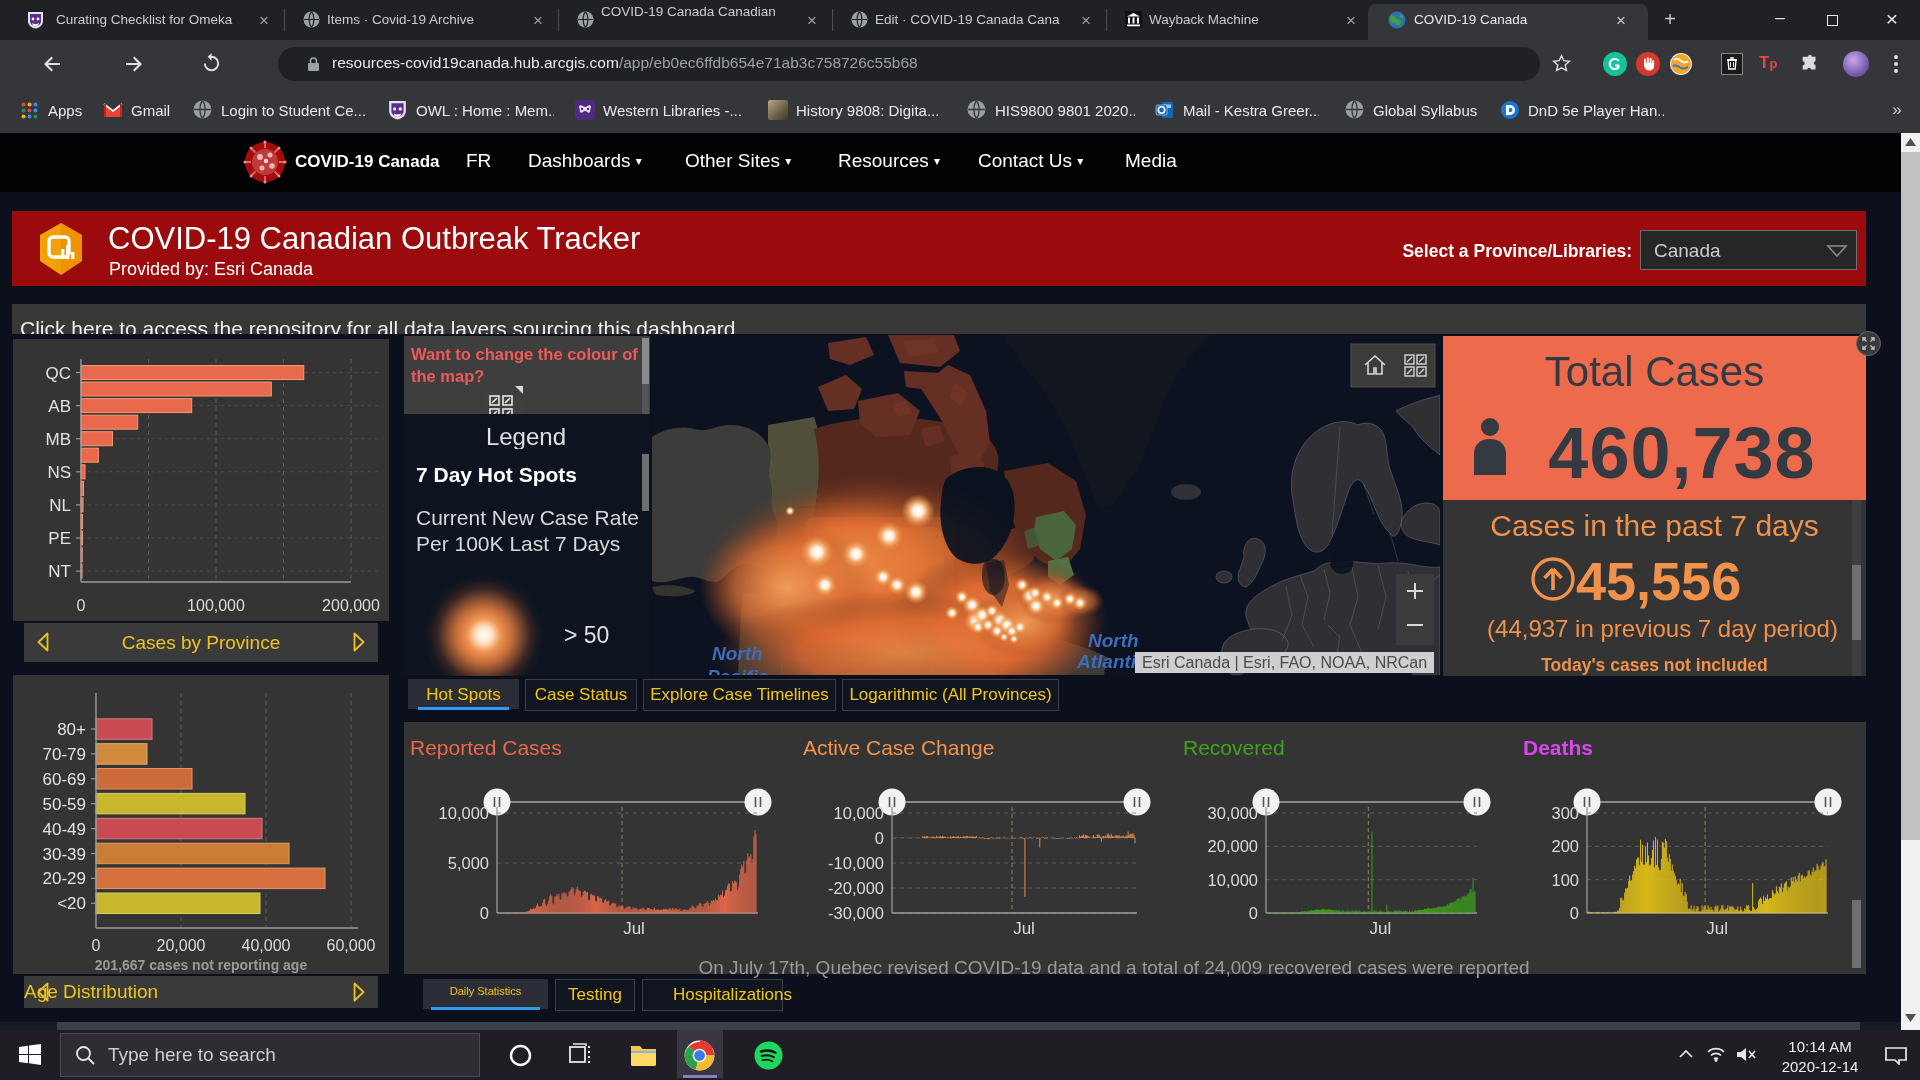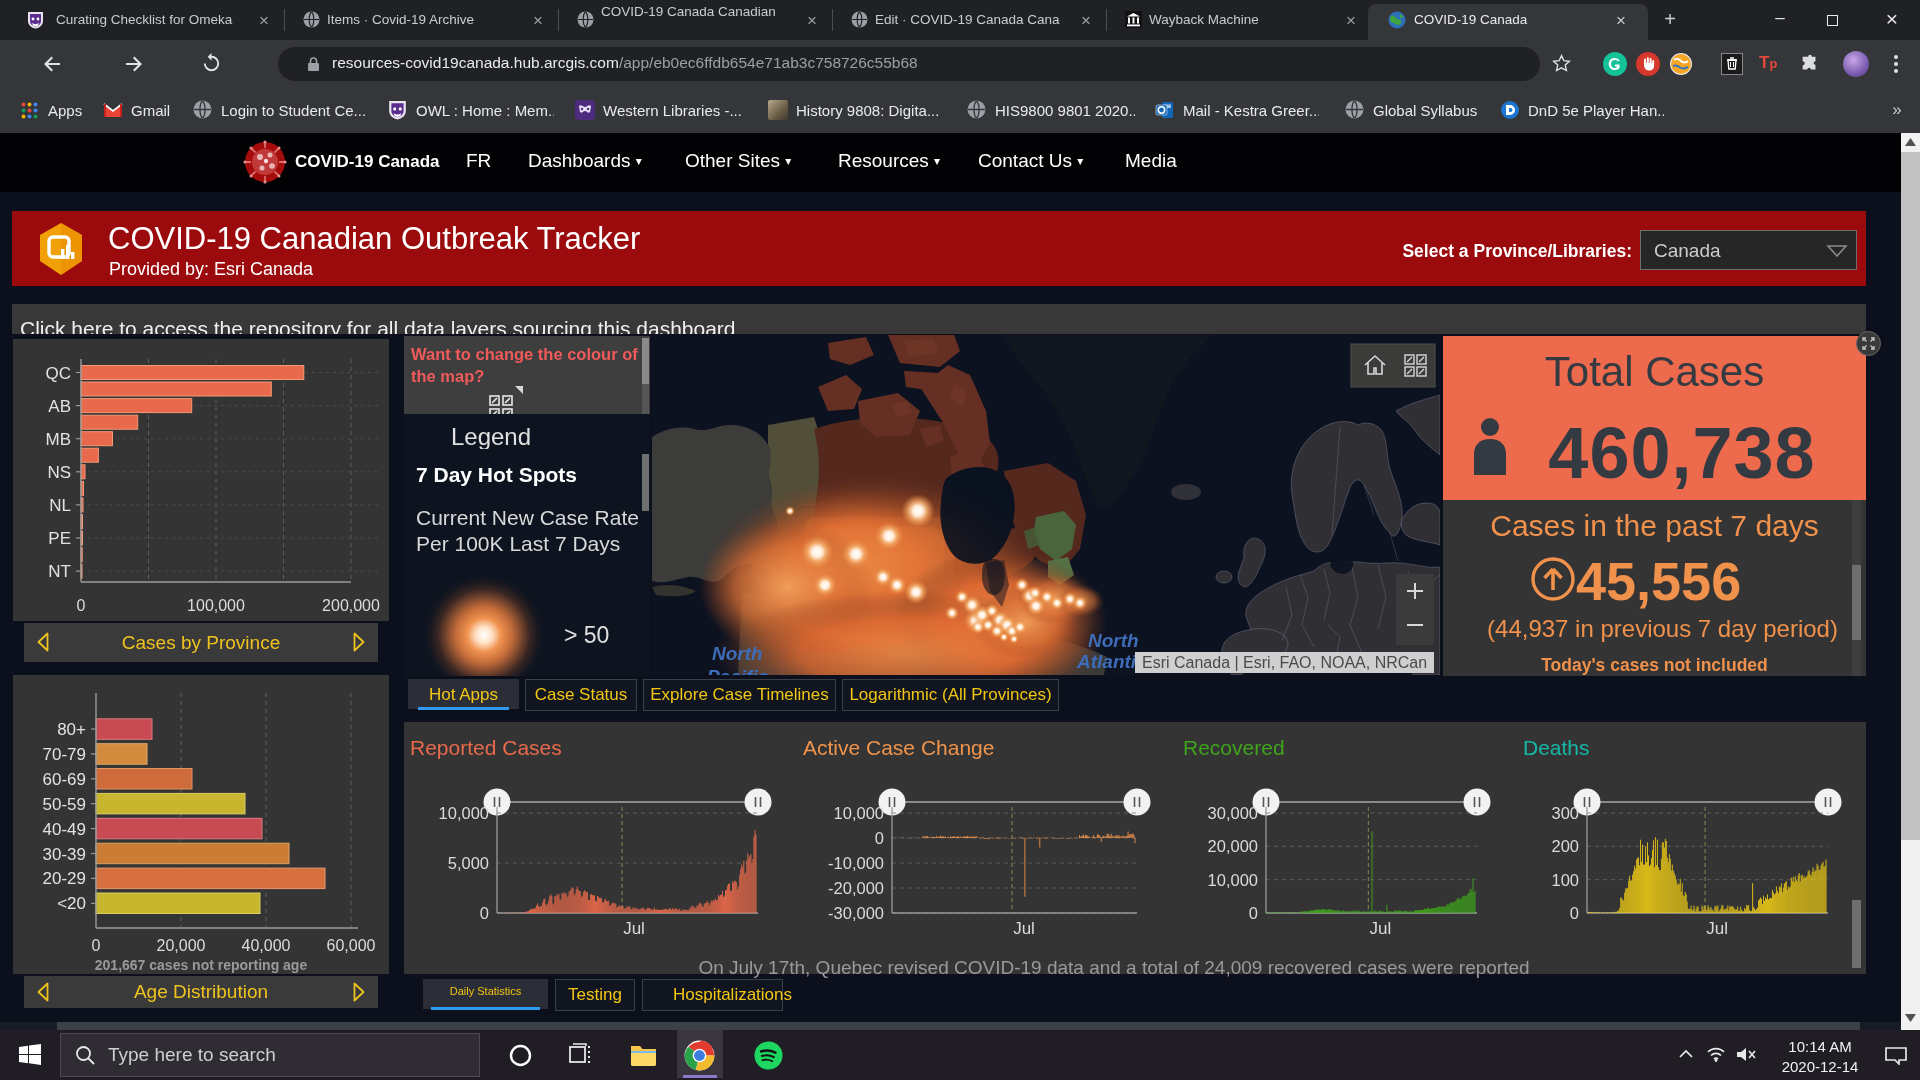--- a/index.html
+++ b/index.html
@@ -315,41 +315,41 @@
       <line x1="78" y1="228.3" x2="83" y2="228.3" stroke="#9A9A9A" stroke-width="1.2"></line>
       <line x1="83" y1="18" x2="83" y2="253" stroke="#9A9A9A" stroke-width="1.4"></line>
       <line x1="83" y1="253" x2="345" y2="253" stroke="#9A9A9A" stroke-width="1.4"></line>
       <text x="83" y="276" font-size="16" fill="#DCDCDC" text-anchor="middle">0</text>
       <text x="168" y="276" font-size="16" fill="#DCDCDC" text-anchor="middle">20,000</text>
       <text x="253" y="276" font-size="16" fill="#DCDCDC" text-anchor="middle">40,000</text>
       <text x="338" y="276" font-size="16" fill="#DCDCDC" text-anchor="middle">60,000</text>
       <text x="188" y="295" font-size="14" fill="#9A9A9A" text-anchor="middle" font-weight="bold">201,667 cases not reporting age</text>
     </svg>
 <div style="position:absolute;left:24px;top:976px;width:354px;height:32px;background:#3A3A3A;"></div>
-<div style="position:absolute;left:24px;top:981px;width:354px;height:22px;font-size:19px;color:#EFC31F;font-weight:400;text-align:center;white-space:nowrap;overflow:hidden;">Age Distribution</div>
+<div style="position:absolute;left:24px;top:981px;width:354px;height:22px;font-size:19px;color:#EFC31F;font-weight:400;white-space:nowrap;overflow:hidden;">Age Distribution</div>
 <svg class="abs" style="left:36px;top:981px" width="14" height="22" viewBox="0 0 14 22">
       <path d="M11.5 2.5v17L2.5 11z" fill="none" stroke="#EFC31F" stroke-width="1.8" stroke-linejoin="round"></path>
     </svg>
 <svg class="abs" style="left:352px;top:981px" width="14" height="22" viewBox="0 0 14 22">
       <path d="M2.5 2.5v17l9-8.5z" fill="none" stroke="#EFC31F" stroke-width="1.8" stroke-linejoin="round"></path>
     </svg>
 <div style="position:absolute;left:404px;top:336px;width:246px;height:78px;background:#3E3E3E;"></div>
 <div style="position:absolute;left:411px;top:344px;width:252px;height:44px;font-size:16.5px;color:#F05A5A;font-weight:700;text-align:left;white-space:nowrap;overflow:hidden;white-space:normal;line-height:21.5px;">Want to change the colour of<br>the map?</div>
 <div style="position:absolute;left:482px;top:386px;width:41px;height:32px;background:#3F3F3F;overflow:hidden;"><svg width="41" height="32" viewBox="0 0 41 32">
         <path d="M33 0h8v8z" fill="#D8D8D8"></path>
         <g stroke="#E8E8E8" stroke-width="1.6" fill="none">
           <rect x="8" y="10" width="9" height="9"></rect>
           <rect x="21" y="10" width="9" height="9"></rect>
           <rect x="8" y="23" width="9" height="9"></rect>
           <rect x="21" y="23" width="9" height="9"></rect>
           <path d="M10 17l5-5M23 17l5-5M10 30l5-5M23 30l5-5"></path>
         </g>
       </svg></div>
 <div style="position:absolute;left:404px;top:414px;width:246px;height:262px;background:#0D1420;"></div>
-<div style="position:absolute;left:416px;top:423px;width:150px;height:26px;font-size:24px;color:#E0E0E0;font-weight:400;text-align:center;white-space:nowrap;overflow:hidden;">Legend</div>
+<div style="position:absolute;left:416px;top:423px;width:150px;height:26px;font-size:24px;color:#E0E0E0;font-weight:400;text-align:right;white-space:nowrap;overflow:hidden;">Legend</div>
 <div style="position:absolute;left:416px;top:463px;width:220px;height:24px;font-size:21px;color:#FFFFFF;font-weight:700;text-align:left;white-space:nowrap;overflow:hidden;">7 Day Hot Spots</div>
 <div style="position:absolute;left:416px;top:506px;width:226px;height:24px;font-size:21px;color:#D8D8D8;font-weight:400;text-align:left;white-space:nowrap;overflow:hidden;">Current New Case Rate</div>
 <div style="position:absolute;left:416px;top:532px;width:226px;height:24px;font-size:21px;color:#D8D8D8;font-weight:400;text-align:left;white-space:nowrap;overflow:hidden;">Per 100K Last 7 Days</div>
 <div style="position:absolute;left:404px;top:565px;width:170px;height:111px;background:radial-gradient(circle at 80px 70px,#FFFFFF 0px,#FFE4C8 8px,#F09250 17px,rgba(228,124,62,.85) 28px,rgba(160,80,42,.3) 46px,rgba(120,60,30,.1) 54px,transparent 60px);"></div>
 <div style="position:absolute;left:564px;top:622px;width:60px;height:26px;font-size:23px;color:#E0E0E0;font-weight:400;text-align:left;white-space:nowrap;overflow:hidden;">&gt; 50</div>
 <div style="position:absolute;left:642px;top:338px;width:7px;height:46px;background:#8A8A8A;"></div>
 <div style="position:absolute;left:642px;top:384px;width:7px;height:30px;background:#555;"></div>
 <div style="position:absolute;left:642px;top:454px;width:7px;height:57px;background:#6F6F6F;"></div>
 <svg class="abs" style="left:652px;top:335px" width="788" height="340" viewBox="0 0 788 340">
       <defs>
@@ -490,21 +490,21 @@
         <rect x="753" y="32" width="9" height="9"></rect>
         <rect x="765" y="32" width="9" height="9"></rect>
         <path d="M755 27l5-5M767 27l5-5M755 39l5-5M767 39l5-5"></path>
       </g>
       <rect x="744" y="239" width="38" height="71" fill="#3B3B3B"></rect>
       <path d="M755 256h16M763 248v16" stroke="#D8D8D8" stroke-width="2"></path>
       <path d="M755 290h16" stroke="#D8D8D8" stroke-width="2"></path>
     </svg>
 <div style="position:absolute;left:408px;top:679px;width:111px;height:30px;background:#2B2E36;"></div>
     <div style="position:absolute;left:418px;top:707px;width:91px;height:3px;background:#2E9BF0;"></div>
-    <div style="position:absolute;left:408px;top:685px;width:111px;height:20px;font-size:17px;color:#F3C614;font-weight:400;text-align:center;white-space:nowrap;overflow:hidden;">Hot Apps</div>
+    <div style="position:absolute;left:408px;top:685px;width:111px;height:20px;font-size:17px;color:#F3C614;font-weight:400;text-align:center;white-space:nowrap;overflow:hidden;">Hot Spots</div>
 <div style="position:absolute;left:525px;top:679px;width:112px;height:32px;background:#10151F;border:1px solid #3A3F4A;"></div>
     <div style="position:absolute;left:525px;top:685px;width:112px;height:20px;font-size:17px;color:#F3C614;font-weight:400;text-align:center;white-space:nowrap;overflow:hidden;">Case Status</div>
 <div style="position:absolute;left:643px;top:679px;width:193px;height:32px;background:#10151F;border:1px solid #3A3F4A;"></div>
     <div style="position:absolute;left:643px;top:685px;width:193px;height:20px;font-size:17px;color:#F3C614;font-weight:400;text-align:center;white-space:nowrap;overflow:hidden;">Explore Case Timelines</div>
 <div style="position:absolute;left:842px;top:679px;width:217px;height:32px;background:#10151F;border:1px solid #3A3F4A;"></div>
     <div style="position:absolute;left:842px;top:685px;width:217px;height:20px;font-size:17px;color:#F3C614;font-weight:400;text-align:center;white-space:nowrap;overflow:hidden;">Logarithmic (All Provinces)</div>
 <div style="position:absolute;left:1443px;top:336px;width:423px;height:164px;background:#EE6A4D;"></div>
 <div style="position:absolute;left:1443px;top:348px;width:423px;height:46px;font-size:42px;color:#333A42;font-weight:400;text-align:center;white-space:nowrap;overflow:hidden;">Total Cases</div>
 <svg class="abs" style="left:1470px;top:417px" width="40" height="58" viewBox="0 0 40 58">
       <circle cx="20" cy="10" r="9" fill="#333A42"></circle>
@@ -525,21 +525,21 @@
 <div style="position:absolute;left:1856px;top:331px;width:25px;height:25px;background:#3A3A3A;border:1px solid #666;border-radius:50%;"><svg width="23" height="23" viewBox="0 0 23 23">
         <g stroke="#C8C8C8" stroke-width="1.3" fill="none">
           <path d="M6 9V6h3M17 9V6h-3M6 14v3h3M17 14v3h-3"></path>
           <path d="M6 6l3.5 3.5M17 6l-3.5 3.5M6 17l3.5-3.5M17 17l-3.5-3.5"></path>
         </g>
       </svg></div>
 <div style="position:absolute;left:404px;top:722px;width:1462px;height:252px;background:#343434;"></div>
 <div style="position:absolute;left:410px;top:736px;width:250px;height:24px;font-size:21px;color:#E8694B;font-weight:400;text-align:left;white-space:nowrap;overflow:hidden;">Reported Cases</div>
 <div style="position:absolute;left:803px;top:736px;width:250px;height:24px;font-size:21px;color:#F0944C;font-weight:400;text-align:left;white-space:nowrap;overflow:hidden;">Active Case Change</div>
 <div style="position:absolute;left:1183px;top:736px;width:250px;height:24px;font-size:21px;color:#3FA41C;font-weight:400;text-align:left;white-space:nowrap;overflow:hidden;">Recovered</div>
-<div style="position:absolute;left:1523px;top:736px;width:250px;height:24px;font-size:21px;color:#14b8a6;font-weight:400;text-align:left;white-space:nowrap;overflow:hidden;">Deaths</div>
+<div style="position:absolute;left:1523px;top:736px;width:250px;height:24px;font-size:21px;color:#d946ef;font-weight:700;text-align:left;white-space:nowrap;overflow:hidden;">Deaths</div>
 <svg class="abs" style="left:0px;top:0px;pointer-events:none" width="1920" height="1080" viewBox="0 0 1920 1080">
       <line x1="491" y1="802" x2="764" y2="802" stroke="#8A8A8A" stroke-width="2"></line>
       <circle cx="497" cy="802" r="13.5" fill="#F2F2F2"></circle>
       <path d="M494.5 797v10M499.5 797v10" stroke="#555" stroke-width="1.6"></path>
       <circle cx="758" cy="802" r="13.5" fill="#F2F2F2"></circle>
       <path d="M755.5 797v10M760.5 797v10" stroke="#555" stroke-width="1.6"></path>
       <line x1="497" y1="813" x2="758" y2="813" stroke="#6B6B6B" stroke-width="1" stroke-dasharray="4 4" opacity=".75"></line>
       <text x="489" y="819" font-size="16.5" fill="#DADADA" text-anchor="end">10,000</text>
       <line x1="497" y1="863" x2="758" y2="863" stroke="#6B6B6B" stroke-width="1" stroke-dasharray="4 4" opacity=".75"></line>
       <text x="489" y="869" font-size="16.5" fill="#DADADA" text-anchor="end">5,000</text>

